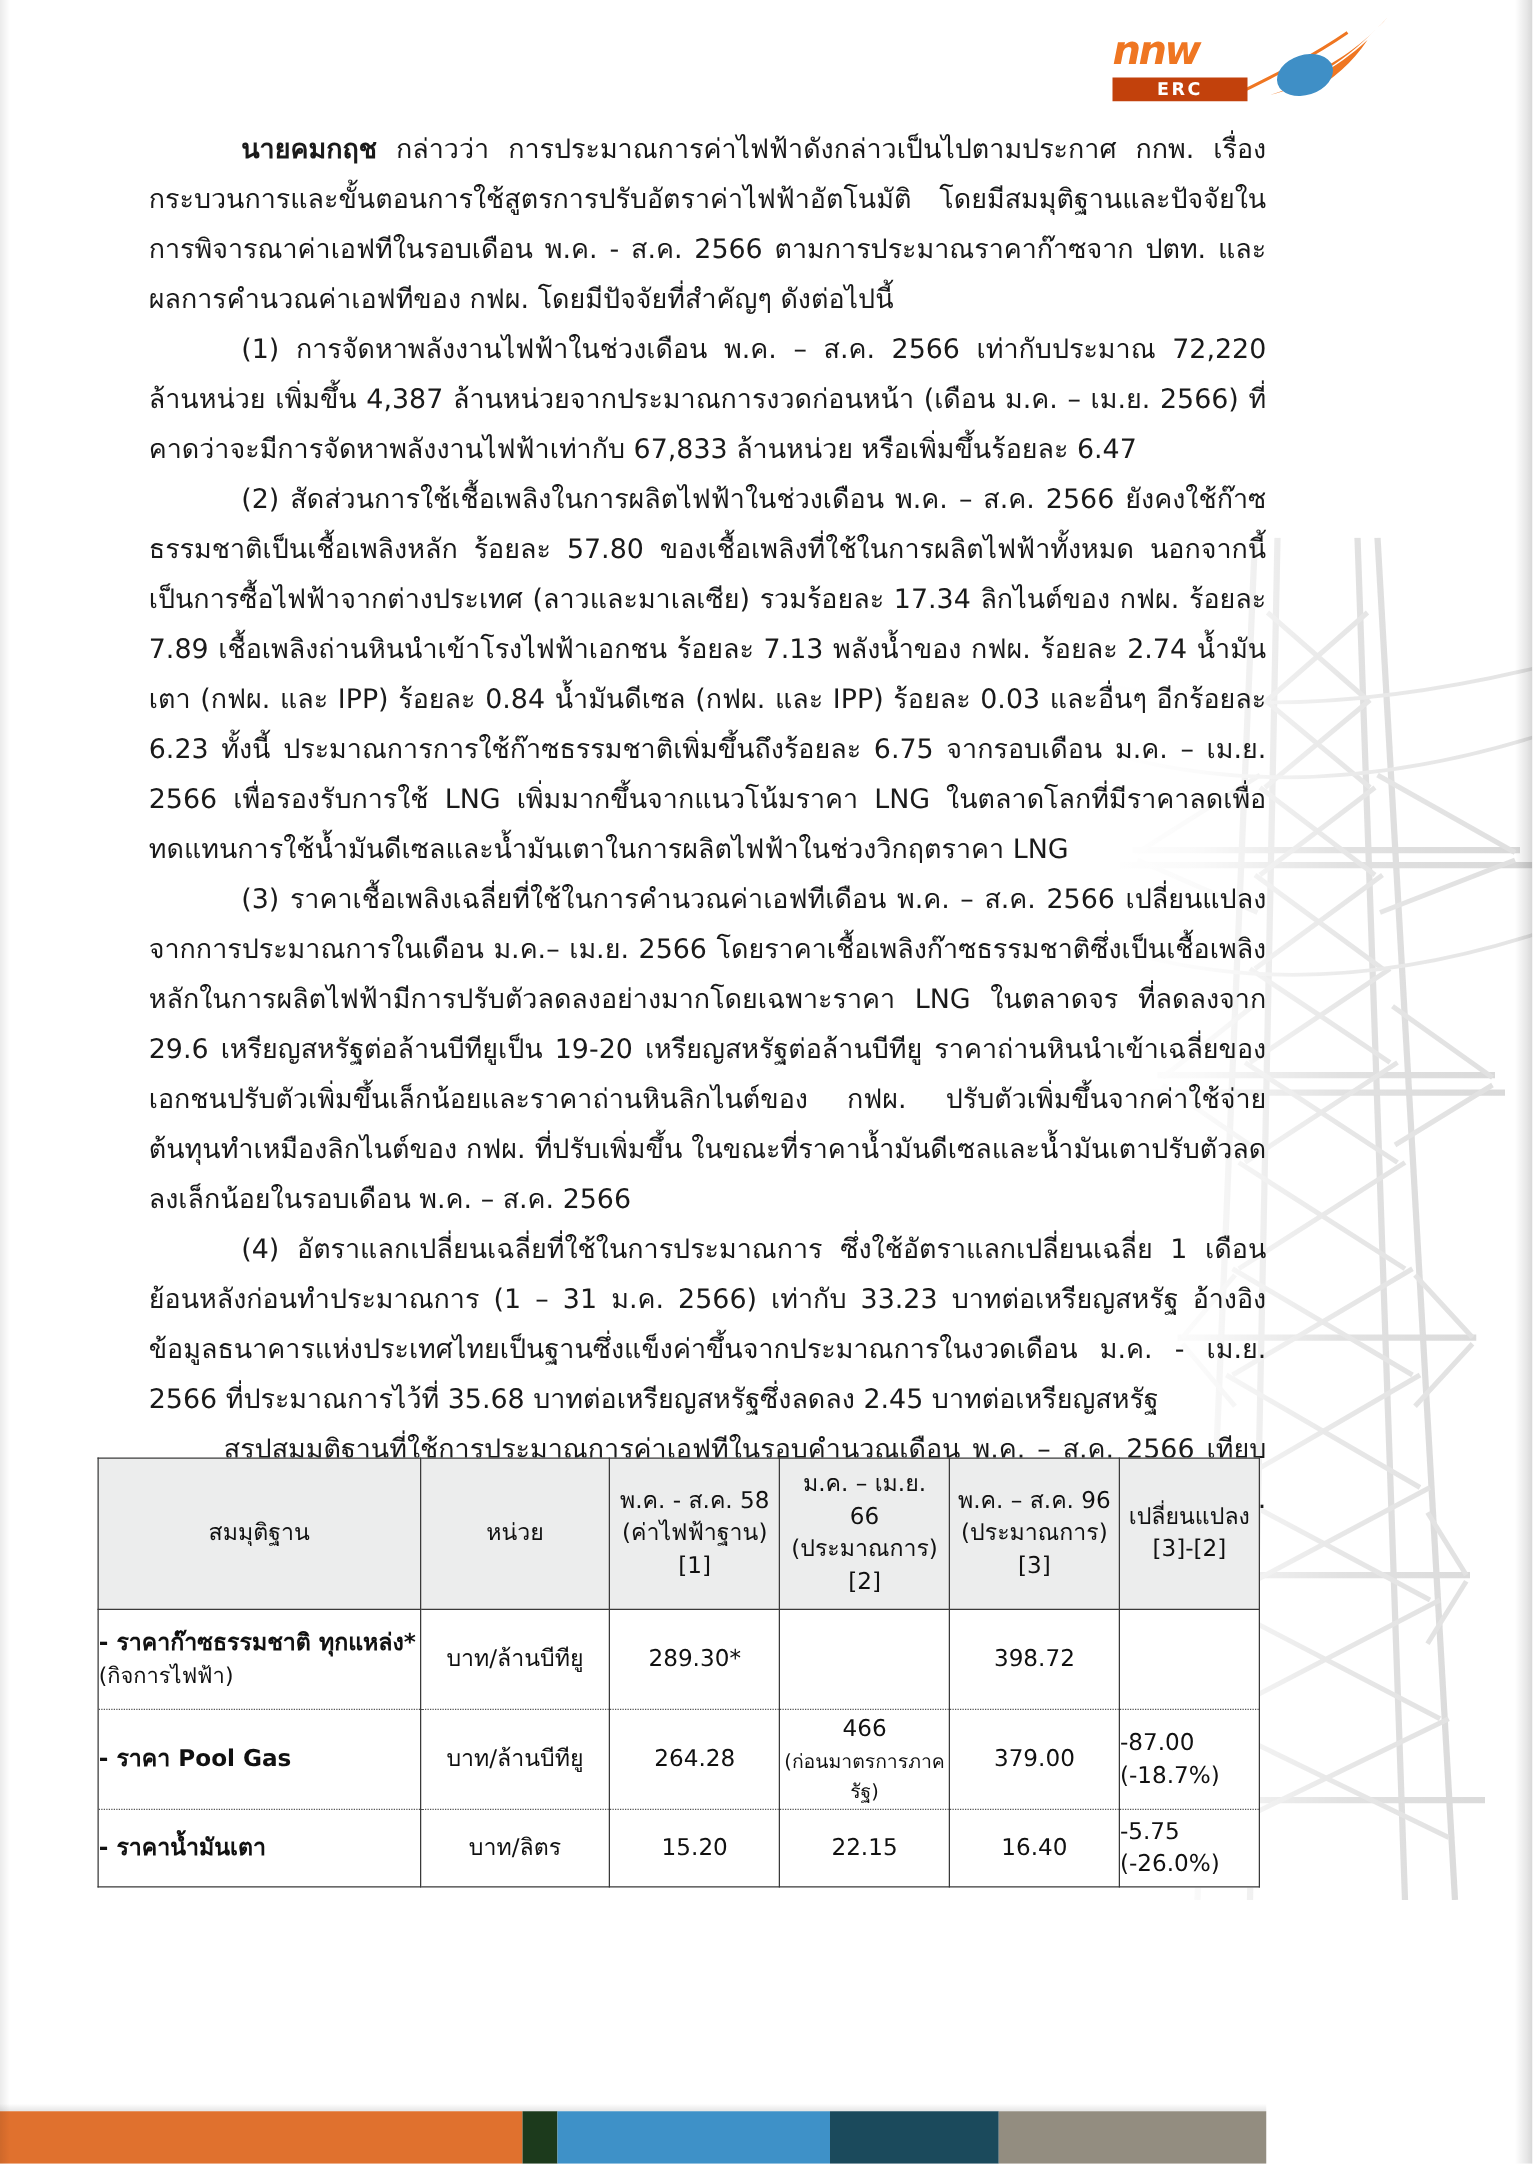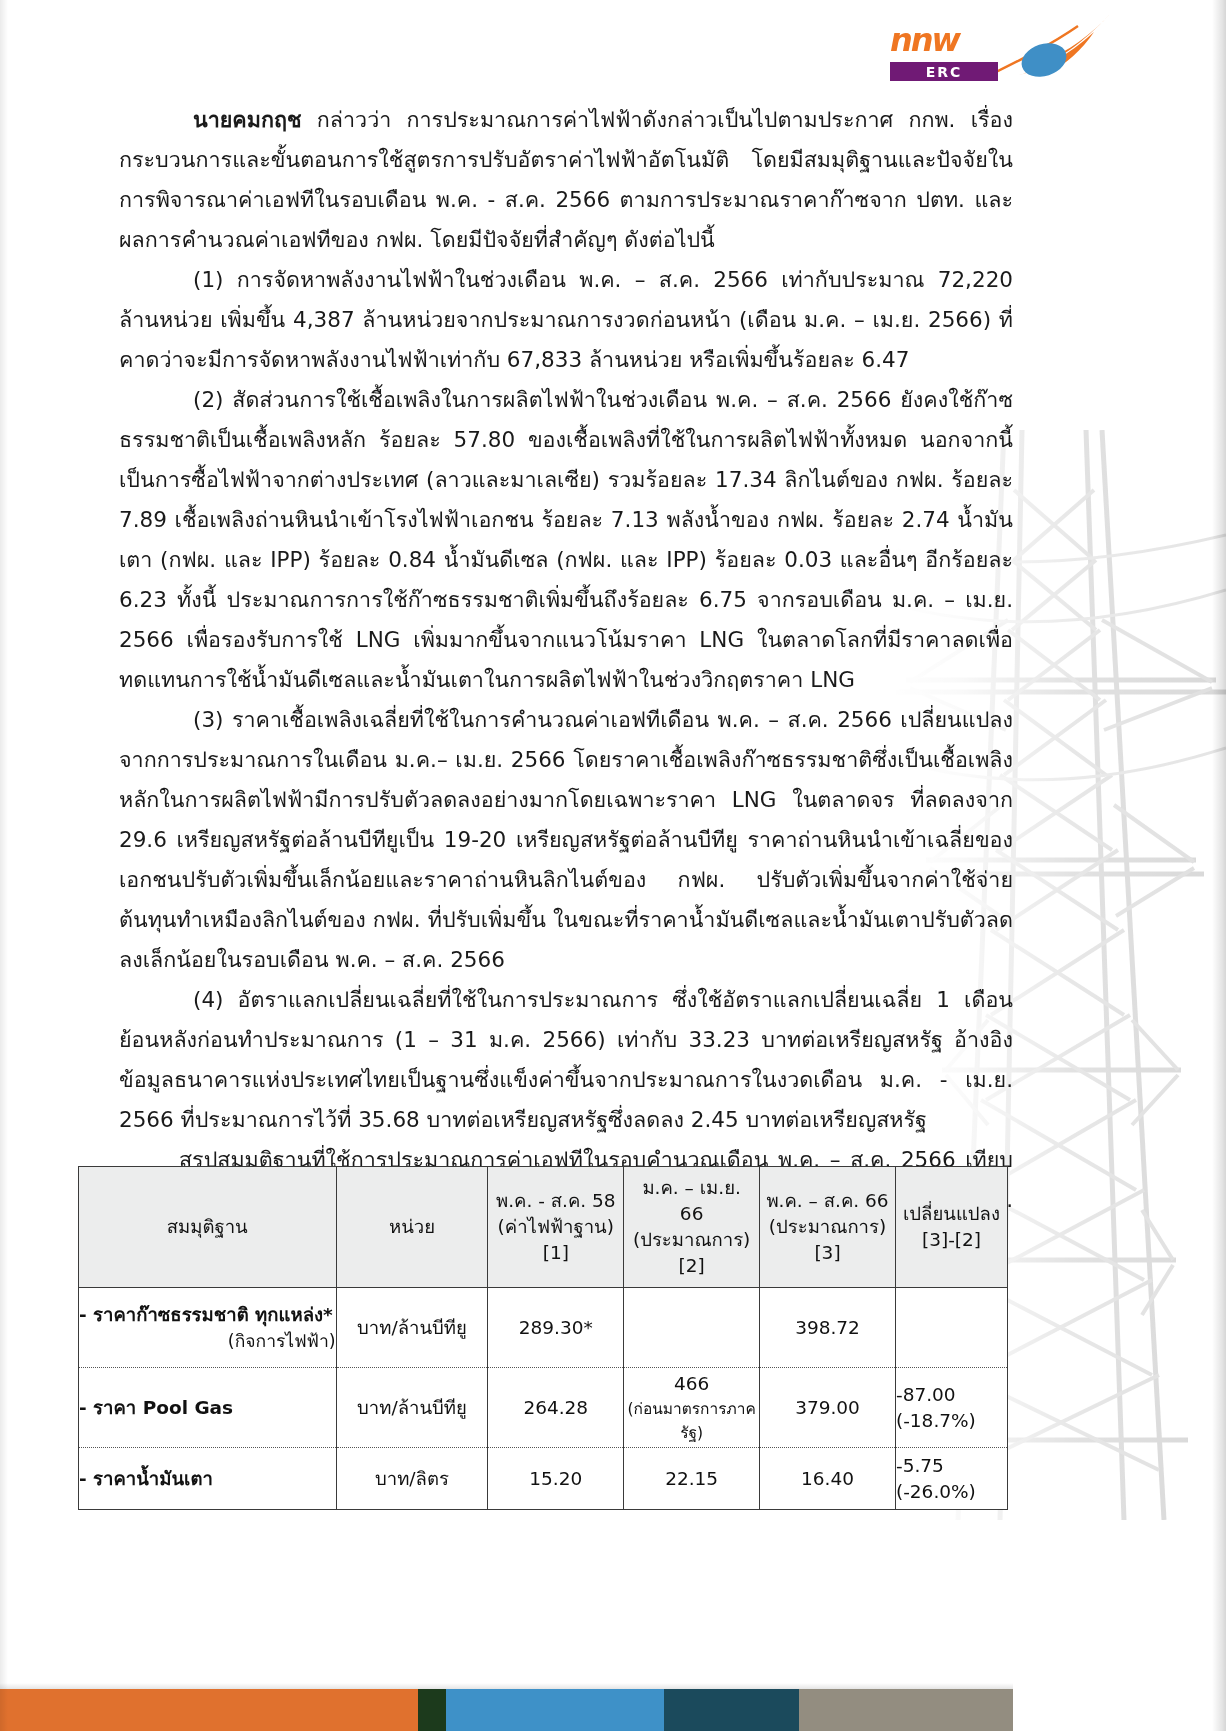--- a/index.html
+++ b/index.html
@@ -58,21 +58,21 @@
     font-size: 32px;
     font-weight: bold;
     font-style: italic;
     letter-spacing: -2px;
     color: #ef7622;
     line-height: 1;
   }
   #logo-erc-box {
     position: absolute; left: 0; top: 48px;
     width: 108px; height: 19px;
-    background: #701a75;
+    background: #c2410c;
     display: flex; align-items: center; justify-content: center;
   }
   #logo-erc-text {
     font-family: "DejaVu Sans", sans-serif;
     font-size: 14px; font-weight: bold; letter-spacing: 2px;
     color: #ffffff;
   }
 
   
   #page-edge {
@@ -274,36 +274,36 @@
           <span class="hl">พ.ค. - ส.ค. 58</span>
           <span class="hl">(ค่าไฟฟ้าฐาน)</span>
           <span class="hl">[1]</span>
         </th>
         <th class="h-v2">
           <span class="hl">ม.ค. – เม.ย. 66</span>
           <span class="hl">(ประมาณการ)</span>
           <span class="hl">[2]</span>
         </th>
         <th class="h-v3">
-          <span class="hl">พ.ค. – ส.ค. 66</span>
+          <span class="hl">พ.ค. – ส.ค. 96</span>
           <span class="hl">(ประมาณการ)</span>
           <span class="hl">[3]</span>
         </th>
         <th class="h-chg">
           <span class="hl">เปลี่ยนแปลง</span>
           <span class="hl">[3]-[2]</span>
         </th>
       </tr>
     </thead>
     <tbody>
 
       <tr class="rowtall2">
         <td class="c-name">
           <span class="bold hl">- ราคาก๊าซธรรมชาติ ทุกแหล่ง*</span>
-          <span class="sub2" style="text-align:right;">(กิจการไฟฟ้า)</span>
+          <span class="sub2" style="text-align:left;">(กิจการไฟฟ้า)</span>
         </td>
         <td class="c-unit">บาท/ล้านบีทียู</td>
         <td class="c-v1">289.30*</td>
         <td class="c-v2"></td>
         <td class="c-v3">398.72</td>
         <td class="c-chg">
           <span class="hl"></span>
           <span class="hl"></span>
         </td>
       </tr>

